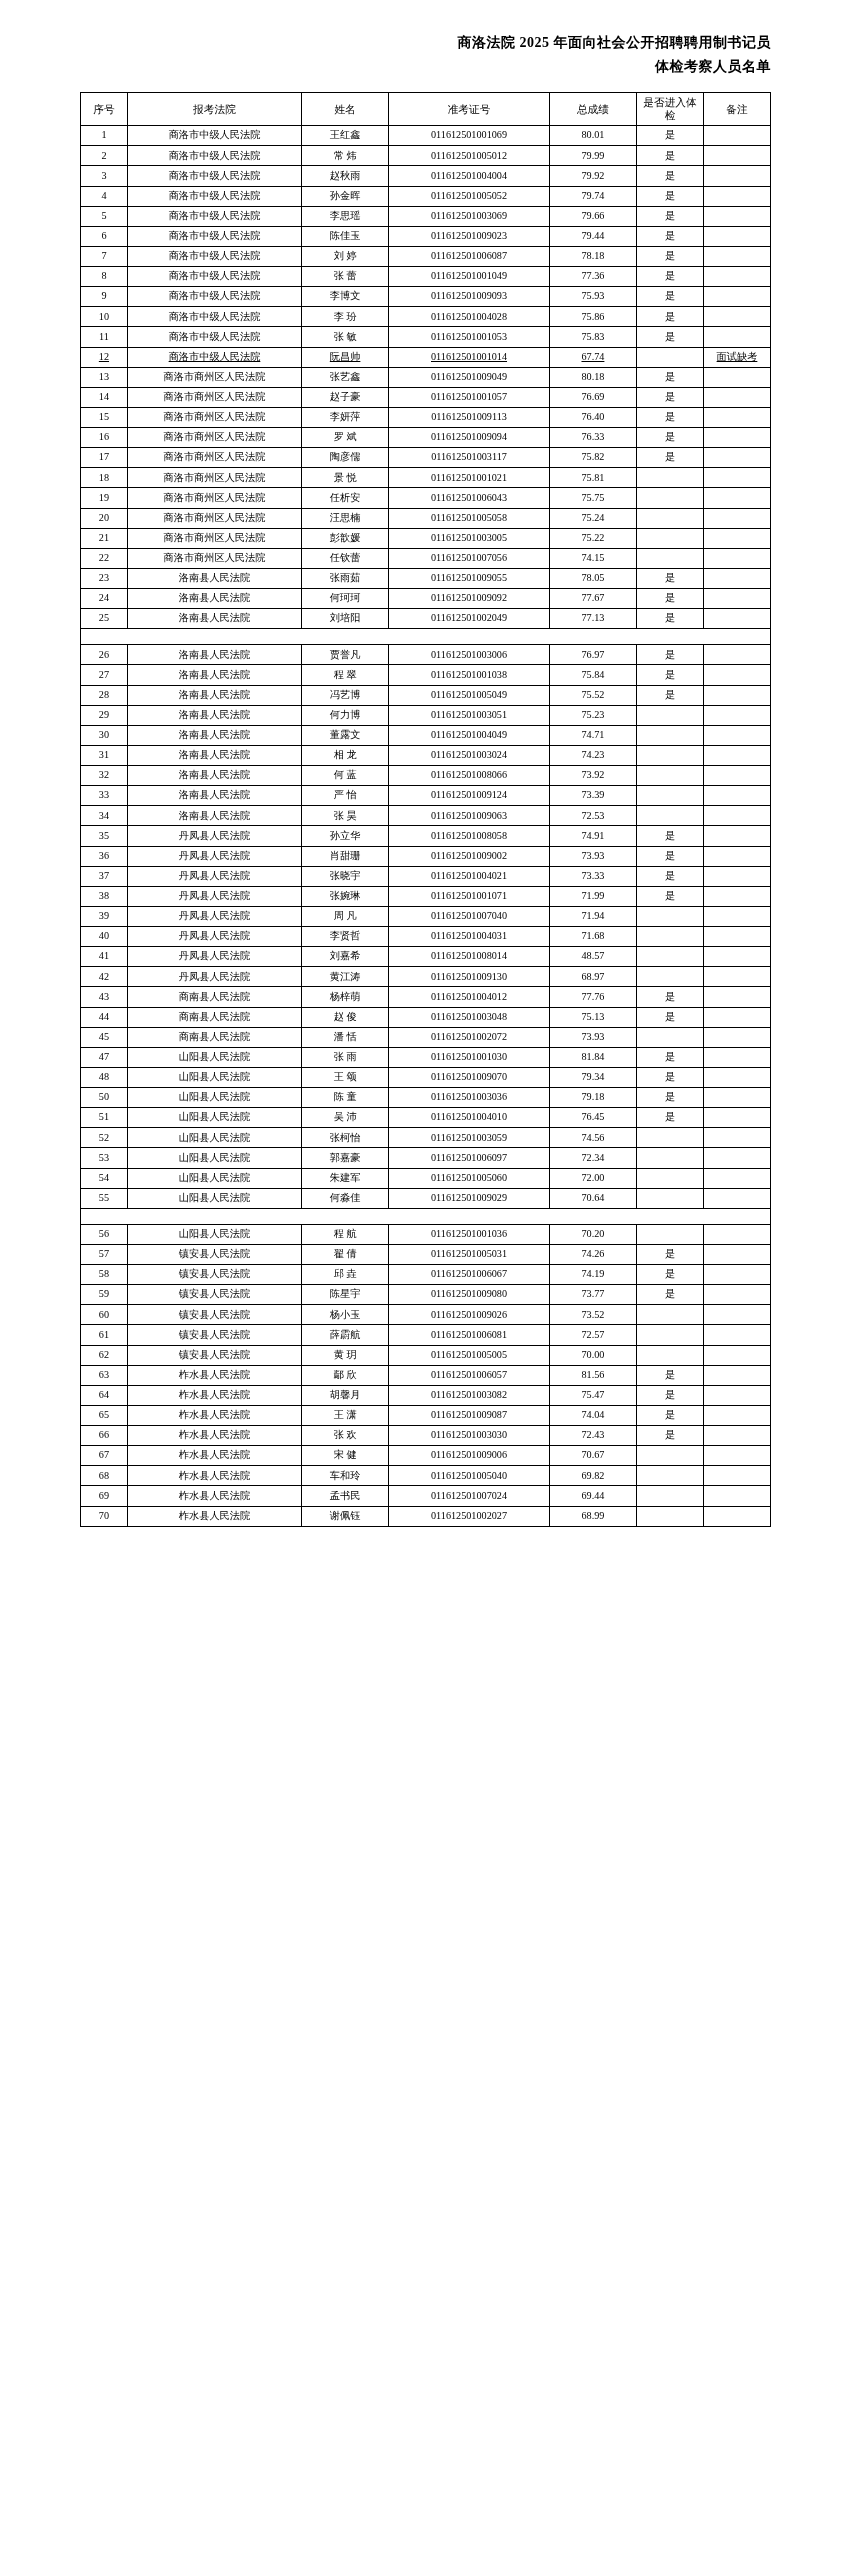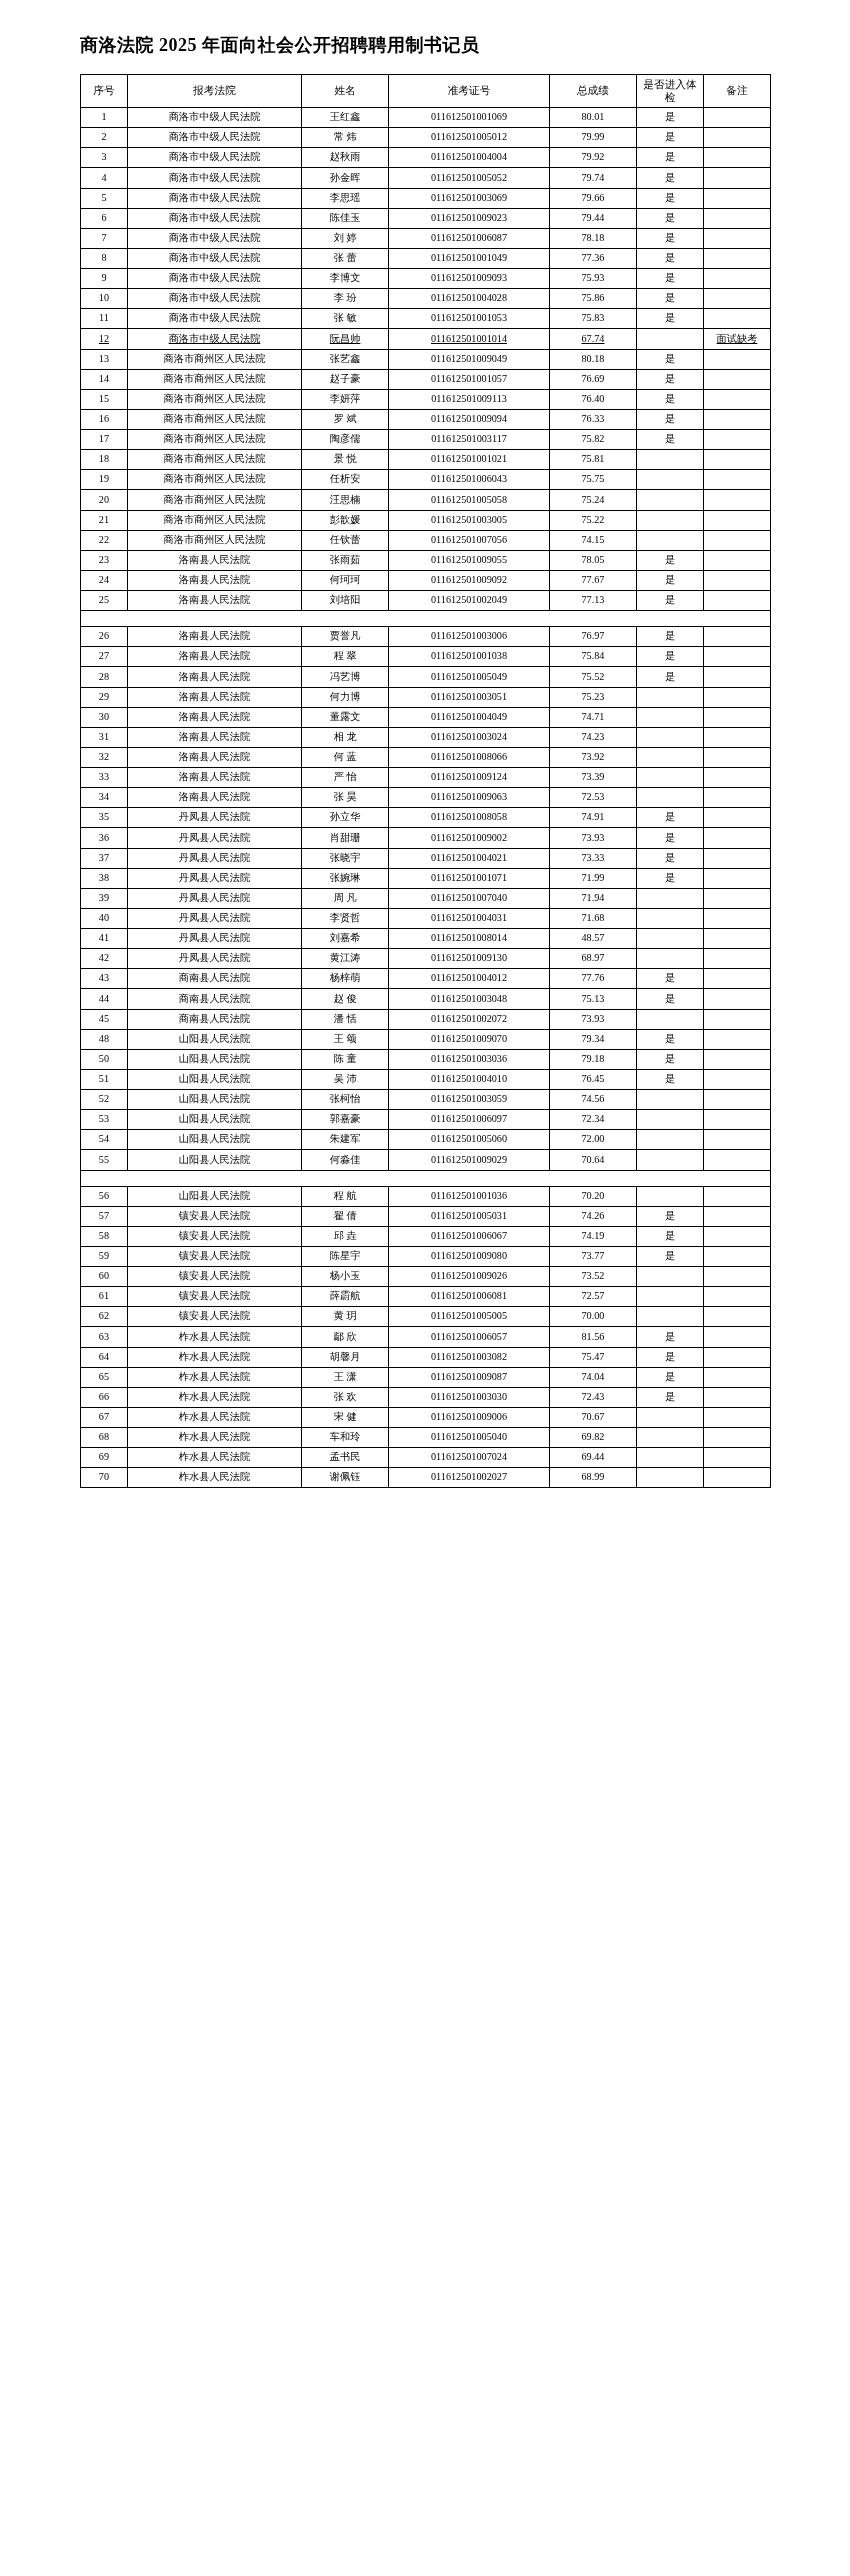--- a/index.html
+++ b/index.html
@@ -11,22 +11,22 @@
     width: 851px;
     font-family: "Liberation Serif", "DejaVu Serif", serif;
     color: #000000;
   }
   .page {
     width: 851px;
     box-sizing: border-box;
     padding: 32px 80px 21.4px 80px;
   }
   .doc-title {
-    text-align: left;
-    font-size: 18px;
+    text-align: right;
+    font-size: 14px;
     font-weight: bold;
     line-height: 1.5;
     letter-spacing: 0.5px;
   }
   .doc-title .line2 {
     display: block;
     margin-top: 3.2px;
   }
   table.roster {
     border-collapse: collapse;
@@ -74,20 +74,21 @@
     line-height: 1.2;
   }
 </style>
 </head>
 <body>
 
 <div class="page">
 
   <div class="doc-title">
     <span>商洛法院 2025 年面向社会公开招聘聘用制书记员</span>
+    <span class="line2">体检考察人员名单</span>
   </div>
 
   <table class="roster">
     <colgroup>
       <col class="c-seq">
       <col class="c-court">
       <col class="c-name">
       <col class="c-ticket">
       <col class="c-score">
       <col class="c-medical">
@@ -509,20 +510,29 @@
         <tr>
           <td>45</td>
           <td>商南县人民法院</td>
           <td class="name-cell">潘  恬</td>
           <td>011612501002072</td>
           <td>73.93</td>
           <td></td>
           <td></td>
         </tr>
         <tr>
+          <td>47</td>
+          <td>山阳县人民法院</td>
+          <td class="name-cell">张  雨</td>
+          <td>011612501001030</td>
+          <td>81.84</td>
+          <td>是</td>
+          <td></td>
+        </tr>
+        <tr>
           <td>48</td>
           <td>山阳县人民法院</td>
           <td class="name-cell">王  颂</td>
           <td>011612501009070</td>
           <td>79.34</td>
           <td>是</td>
           <td></td>
         </tr>
         <tr>
           <td>50</td>

